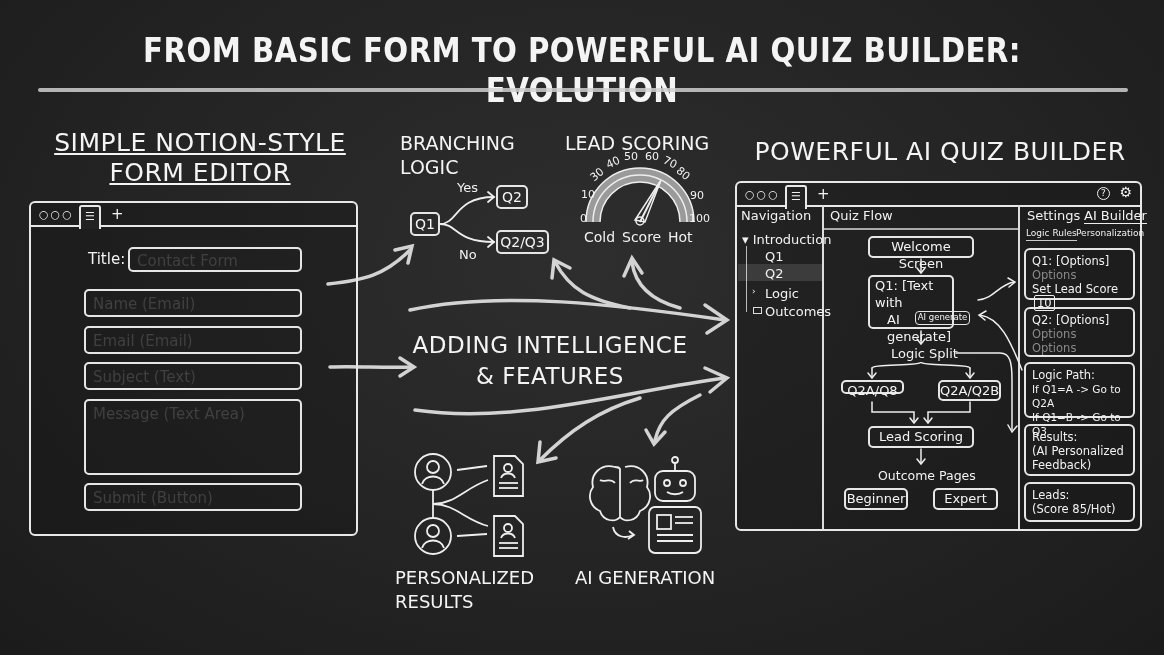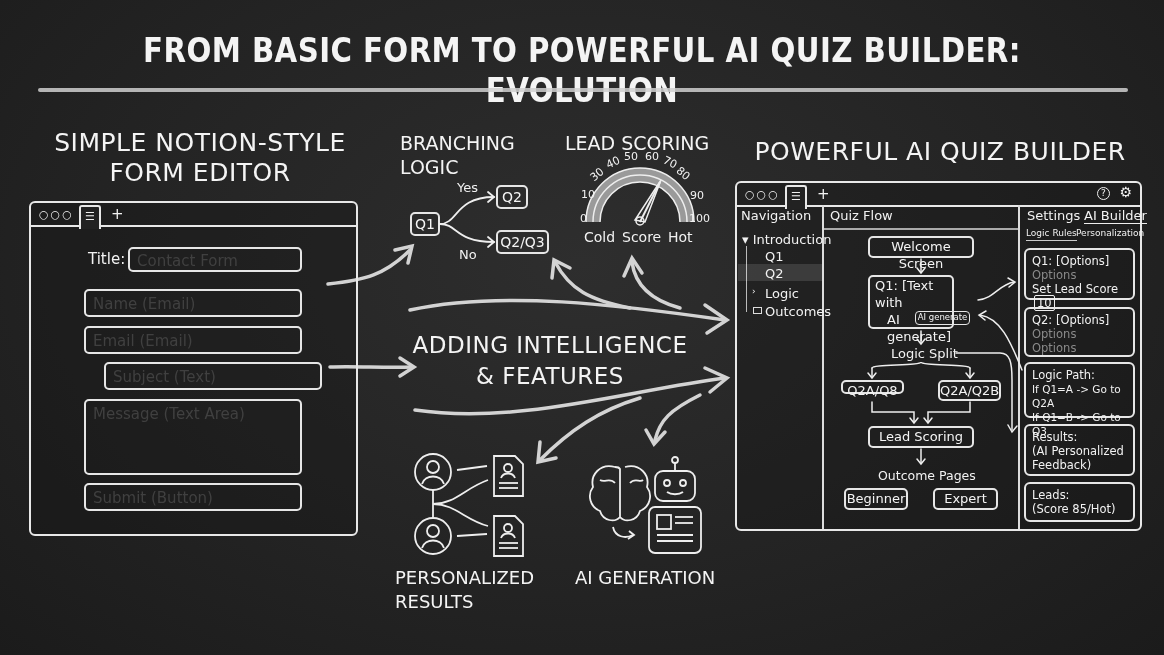--- a/index.html
+++ b/index.html
@@ -61,37 +61,37 @@
   .muted { color: #8a8a8a; }
   svg { position: absolute; overflow: visible; }
   .lbl { font-size: 14px; }
 </style>
 </head>
 <body>
 
 <div class="abs title chalk">From Basic Form to Powerful AI Quiz Builder: Evolution</div>
 <div class="abs underline"></div>
 
-<div class="abs section-title chalk" style="left:20px; top:128px; width:360px;">
+<div class="abs section-title chalk" style="left:20px; top:128px; width:360px;text-decoration:underline;">
   <div>Simple Notion-Style</div>
   <div>Form Editor</div>
 </div>
 
 <div class="abs window" style="left:29px; top:201px; width:329px; height:335px;">
   <div class="win-bar">
     <span class="dots">○○○</span>
     <span class="tab-icon">☰</span>
     <span class="plus">+</span>
   </div>
 </div>
 <div class="abs lbl" style="left:88px; top:250px; font-size:15px;">Title:</div>
 <div class="field" style="left:128px; top:247px; width:174px; height:25px; padding-top:2px;">Contact Form</div>
 <div class="field" style="left:84px; top:289px; width:218px; height:28px;">Name (Email)</div>
 <div class="field" style="left:84px; top:326px; width:218px; height:28px;">Email (Email)</div>
-<div class="field" style="left:84px; top:362px; width:218px; height:28px;margin-left:20px;">Subject (Text)</div>
+<div class="field" style="left:84px; top:362px; width:218px; height:28px;">Subject (Text)</div>
 <div class="field" style="left:84px; top:399px; width:218px; height:76px;">Message (Text Area)</div>
 <div class="field" style="left:84px; top:483px; width:218px; height:28px;">Submit (Button)</div>
 
 <div class="abs small-title chalk" style="left:400px; top:131px; width:140px;">
   <div>Branching</div>
   <div>Logic</div>
 </div>
 <div class="box" style="left:410px; top:212px; width:30px; height:24px; font-size:14px; line-height:20px;">Q1</div>
 <div class="abs" style="left:457px; top:180px; font-size:13px;">Yes</div>
 <div class="abs" style="left:459px; top:247px; font-size:13px;">No</div>

